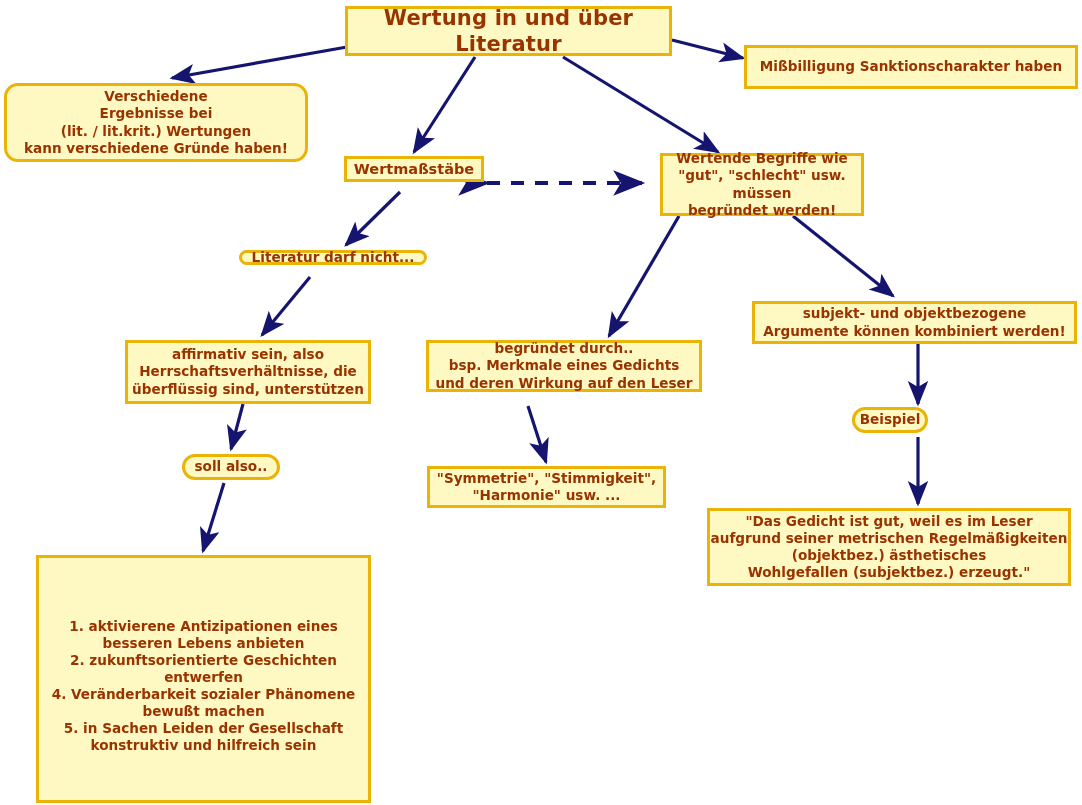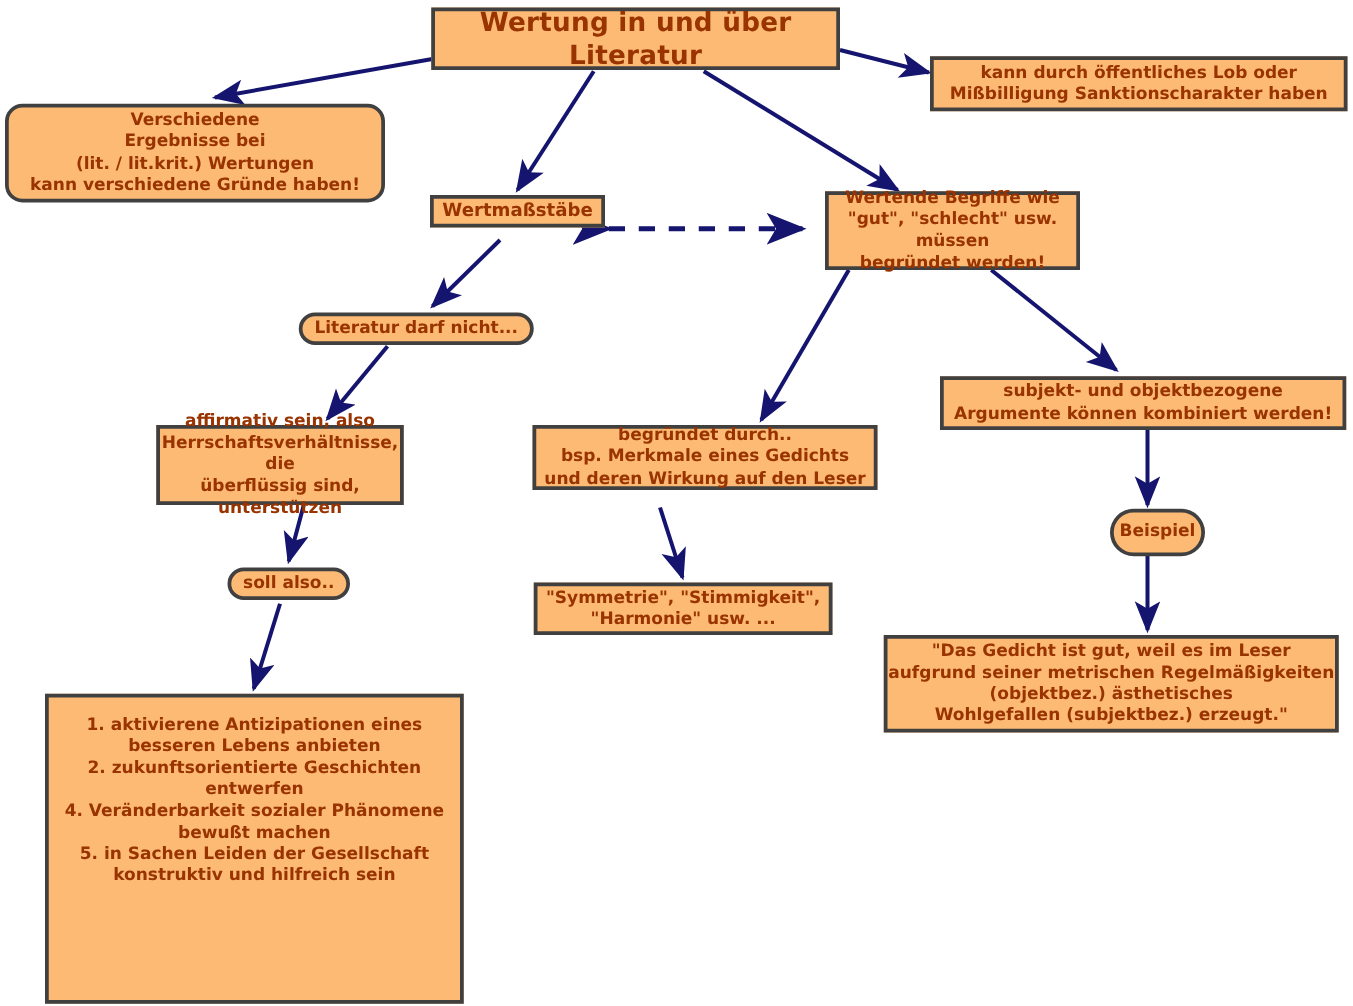--- a/index.html
+++ b/index.html
@@ -19,22 +19,22 @@
     position: absolute;
     left: 0;
     top: 0;
     width: 1082px;
     height: 805px;
     pointer-events: none;
   }
   .node {
     position: absolute;
     box-sizing: border-box;
-    background: #fdba74;
-    border: 3px solid #404040;
+    background: #fef9c3;
+    border: 3px solid #eab308;
     color: #993300;
     font-weight: bold;
     display: flex;
     align-items: center;
     justify-content: center;
     text-align: center;
     line-height: 1.26;
     z-index: 2;
   }
   .node .txt { display: block; width: 100%; }
@@ -84,21 +84,20 @@
       <path d="M 487,183 L 642,183" marker-end="url(#ah)" marker-start="url(#ah)"></path>
     </g>
   </svg>
 
   <div class="node title-node" style="left:345px; top:6px; width:327px; height:50px;">
     <span class="txt">Wertung in und über Literatur</span>
   </div>
 
   <div class="node sz-14" style="left:744px; top:45px; width:334px; height:44px;">
     <span class="txt">
-      <span class="line">kann durch öffentliches Lob oder</span>
       <span class="line">Mißbilligung Sanktionscharakter haben</span>
     </span>
   </div>
 
   <div class="node rounded sz-14" style="left:4px; top:83px; width:304px; height:79px;">
     <span class="txt">
       <span class="line">Verschiedene</span>
       <span class="line">Ergebnisse bei</span>
       <span class="line">(lit. / lit.krit.) Wertungen</span>
       <span class="line">kann verschiedene Gründe haben!</span>
@@ -110,25 +109,25 @@
   </div>
 
   <div class="node sz-14" style="left:660px; top:153px; width:204px; height:63px;">
     <span class="txt">
       <span class="line">Wertende Begriffe wie</span>
       <span class="line">"gut", "schlecht" usw. müssen</span>
       <span class="line">begründet werden!</span>
     </span>
   </div>
 
-  <div class="node pill sz-14" style="left:239px; top:250px; width:188px; height:26px;">
+  <div class="node pill sz-14" style="left:239px; top:250px; width:188px; height:15px;">
     <span class="txt">Literatur darf nicht...</span>
   </div>
 
-  <div class="node sz-14" style="left:125px; top:340px; width:198px; height:64px;">
+  <div class="node sz-14" style="left:125px; top:340px; width:246px; height:64px;">
     <span class="txt">
       <span class="line">affirmativ sein, also</span>
       <span class="line">Herrschaftsverhältnisse, die</span>
       <span class="line">überflüssig sind, unterstützen</span>
     </span>
   </div>
 
   <div class="node sz-14" style="left:426px; top:340px; width:276px; height:52px;">
     <span class="txt">
       <span class="line">begründet durch..</span>
@@ -148,34 +147,34 @@
     <span class="txt">soll also..</span>
   </div>
 
   <div class="node sz-14" style="left:427px; top:466px; width:239px; height:42px;">
     <span class="txt">
       <span class="line">"Symmetrie", "Stimmigkeit",</span>
       <span class="line">"Harmonie" usw. ...</span>
     </span>
   </div>
 
-  <div class="node pill sz-14" style="left:888px; top:407px; width:76px; height:38px;">
+  <div class="node pill sz-14" style="left:852px; top:407px; width:76px; height:26px;">
     <span class="txt">Beispiel</span>
   </div>
 
   <div class="node sz-14" style="left:707px; top:508px; width:364px; height:78px;">
     <span class="txt">
       <span class="line">"Das Gedicht ist gut, weil es im Leser</span>
       <span class="line">aufgrund seiner metrischen Regelmäßigkeiten</span>
       <span class="line">(objektbez.) ästhetisches</span>
       <span class="line">Wohlgefallen (subjektbez.) erzeugt."</span>
     </span>
   </div>
 
-  <div class="node list-node sz-14" style="left:36px; top:555px; width:335px; height:248px;">
+  <div class="node list-node sz-14" style="left:36px; top:555px; width:335px; height:248px;align-items:center;">
     <span class="txt">
       <span class="item">
         <span class="line">1. aktivierene Antizipationen eines</span>
         <span class="line">besseren Lebens anbieten</span>
       </span>
       <span class="item">
         <span class="line">2. zukunftsorientierte Geschichten</span>
         <span class="line">entwerfen</span>
       </span>
       <span class="item">

